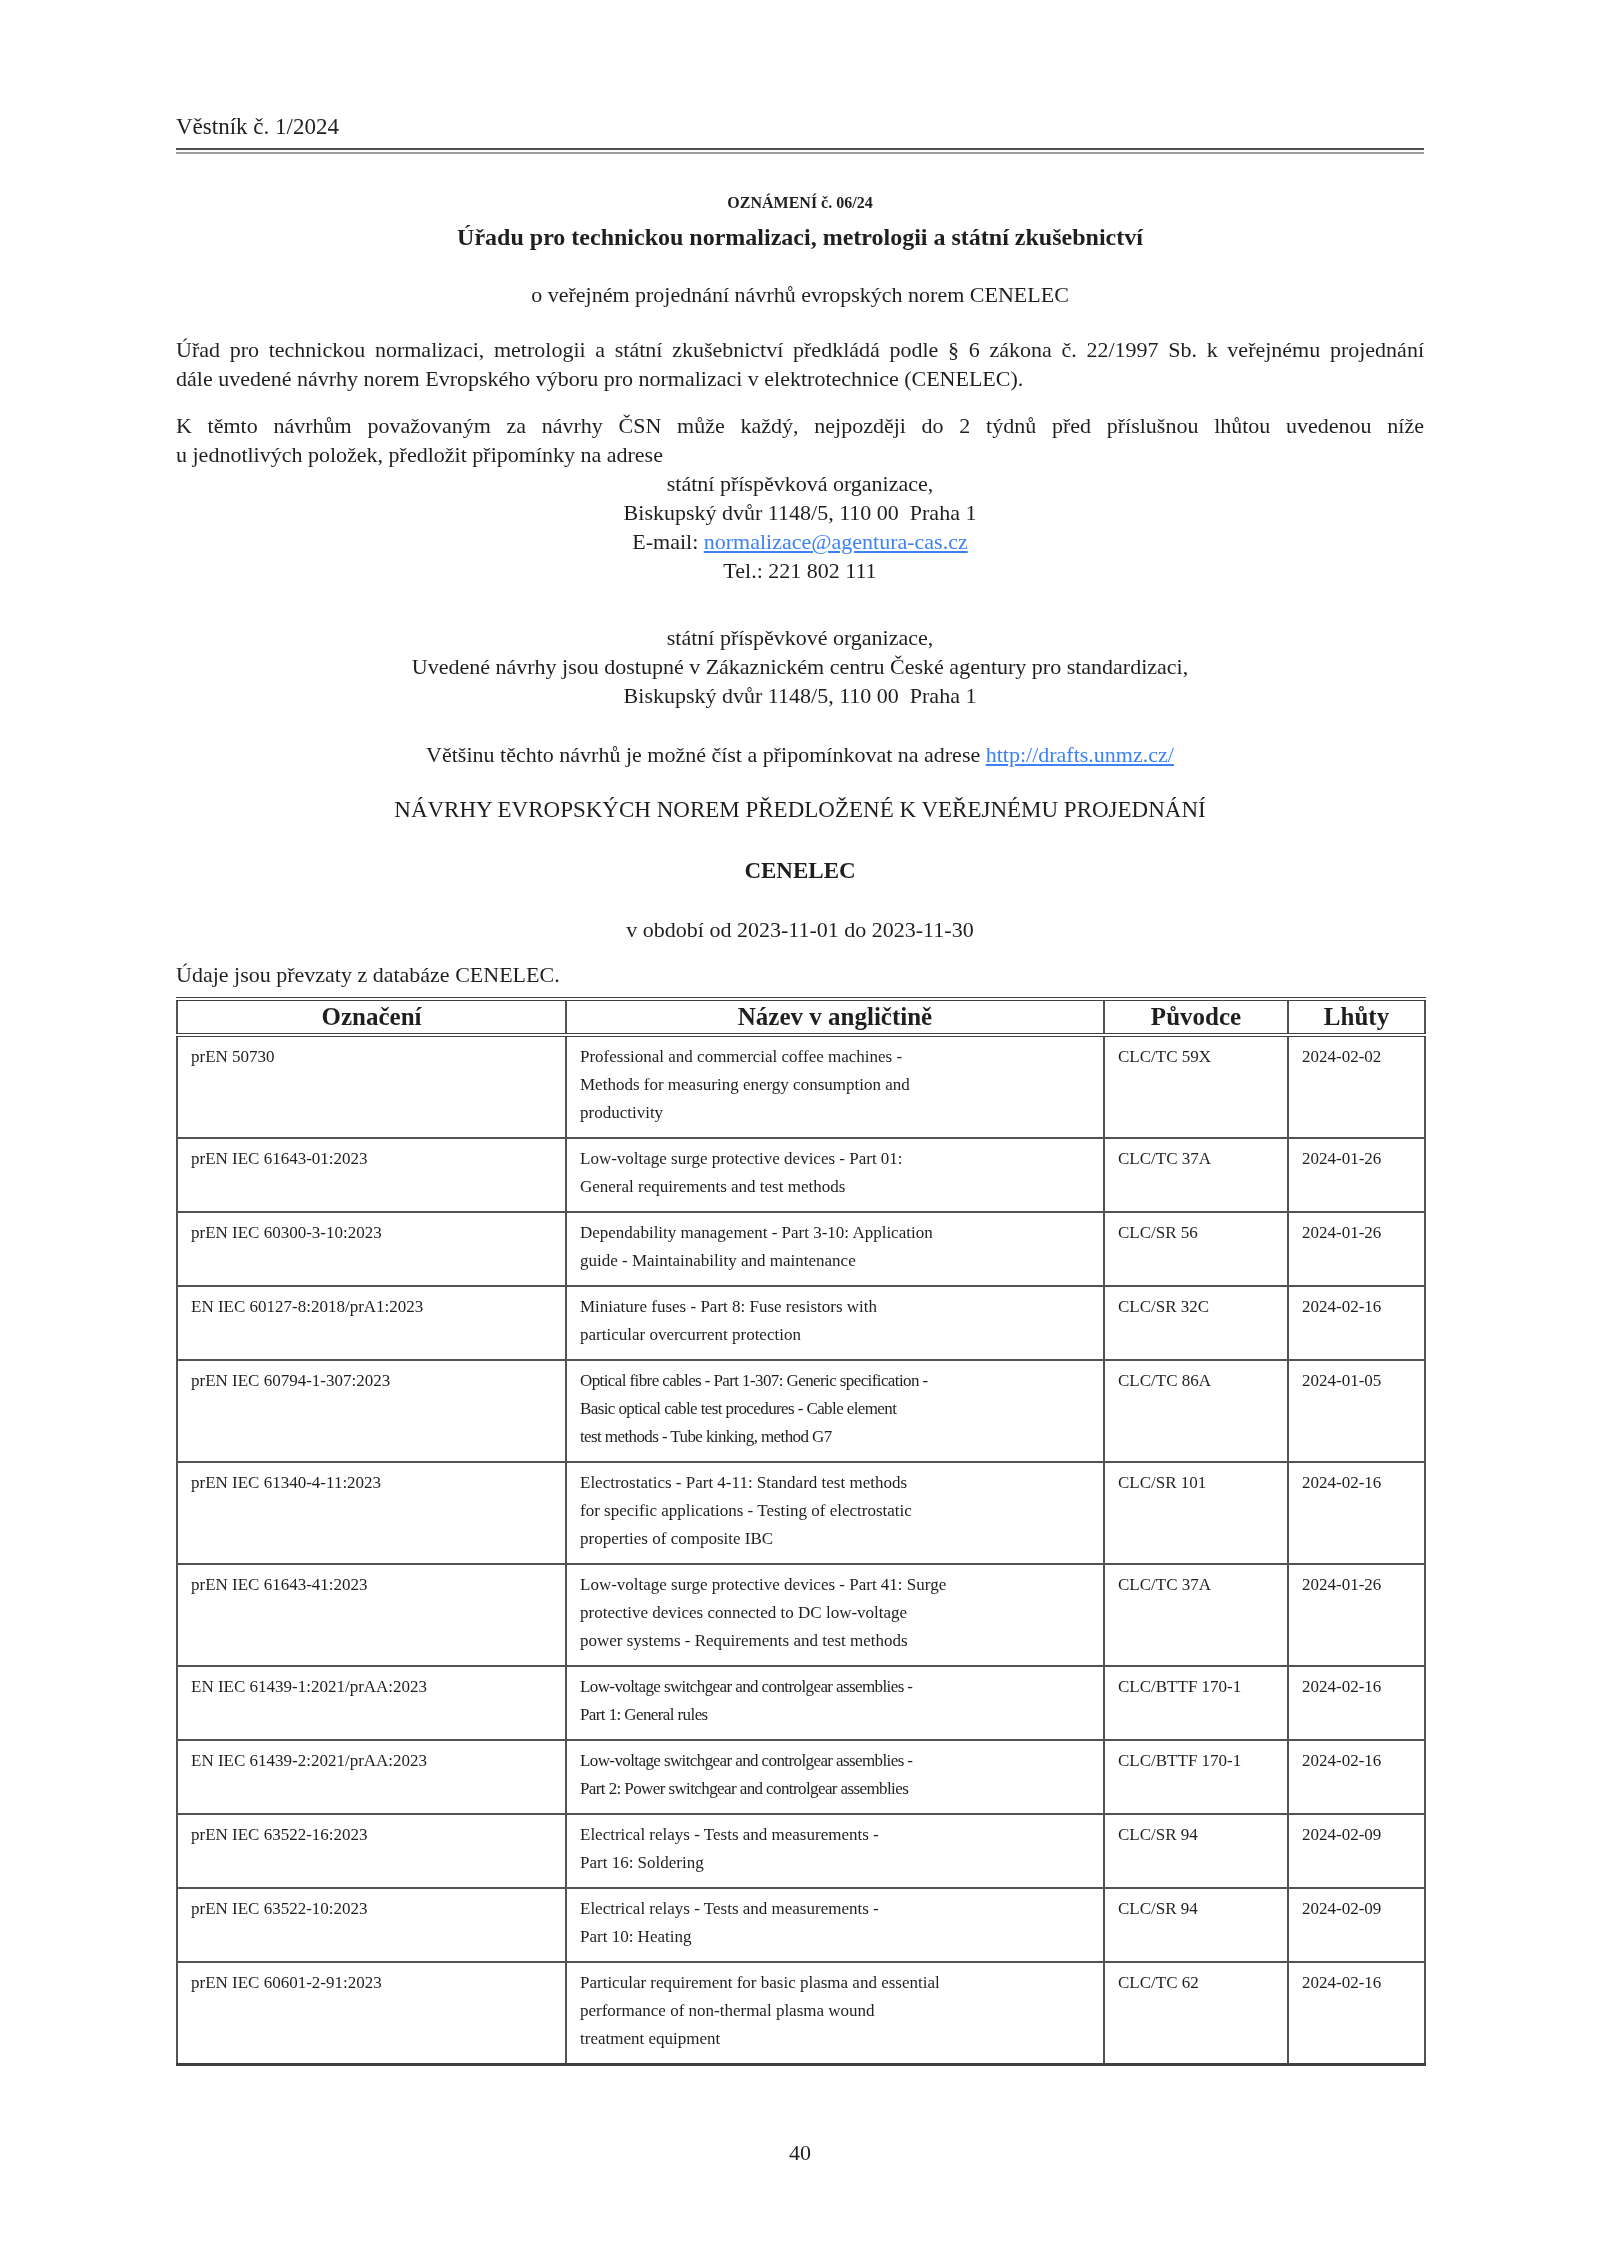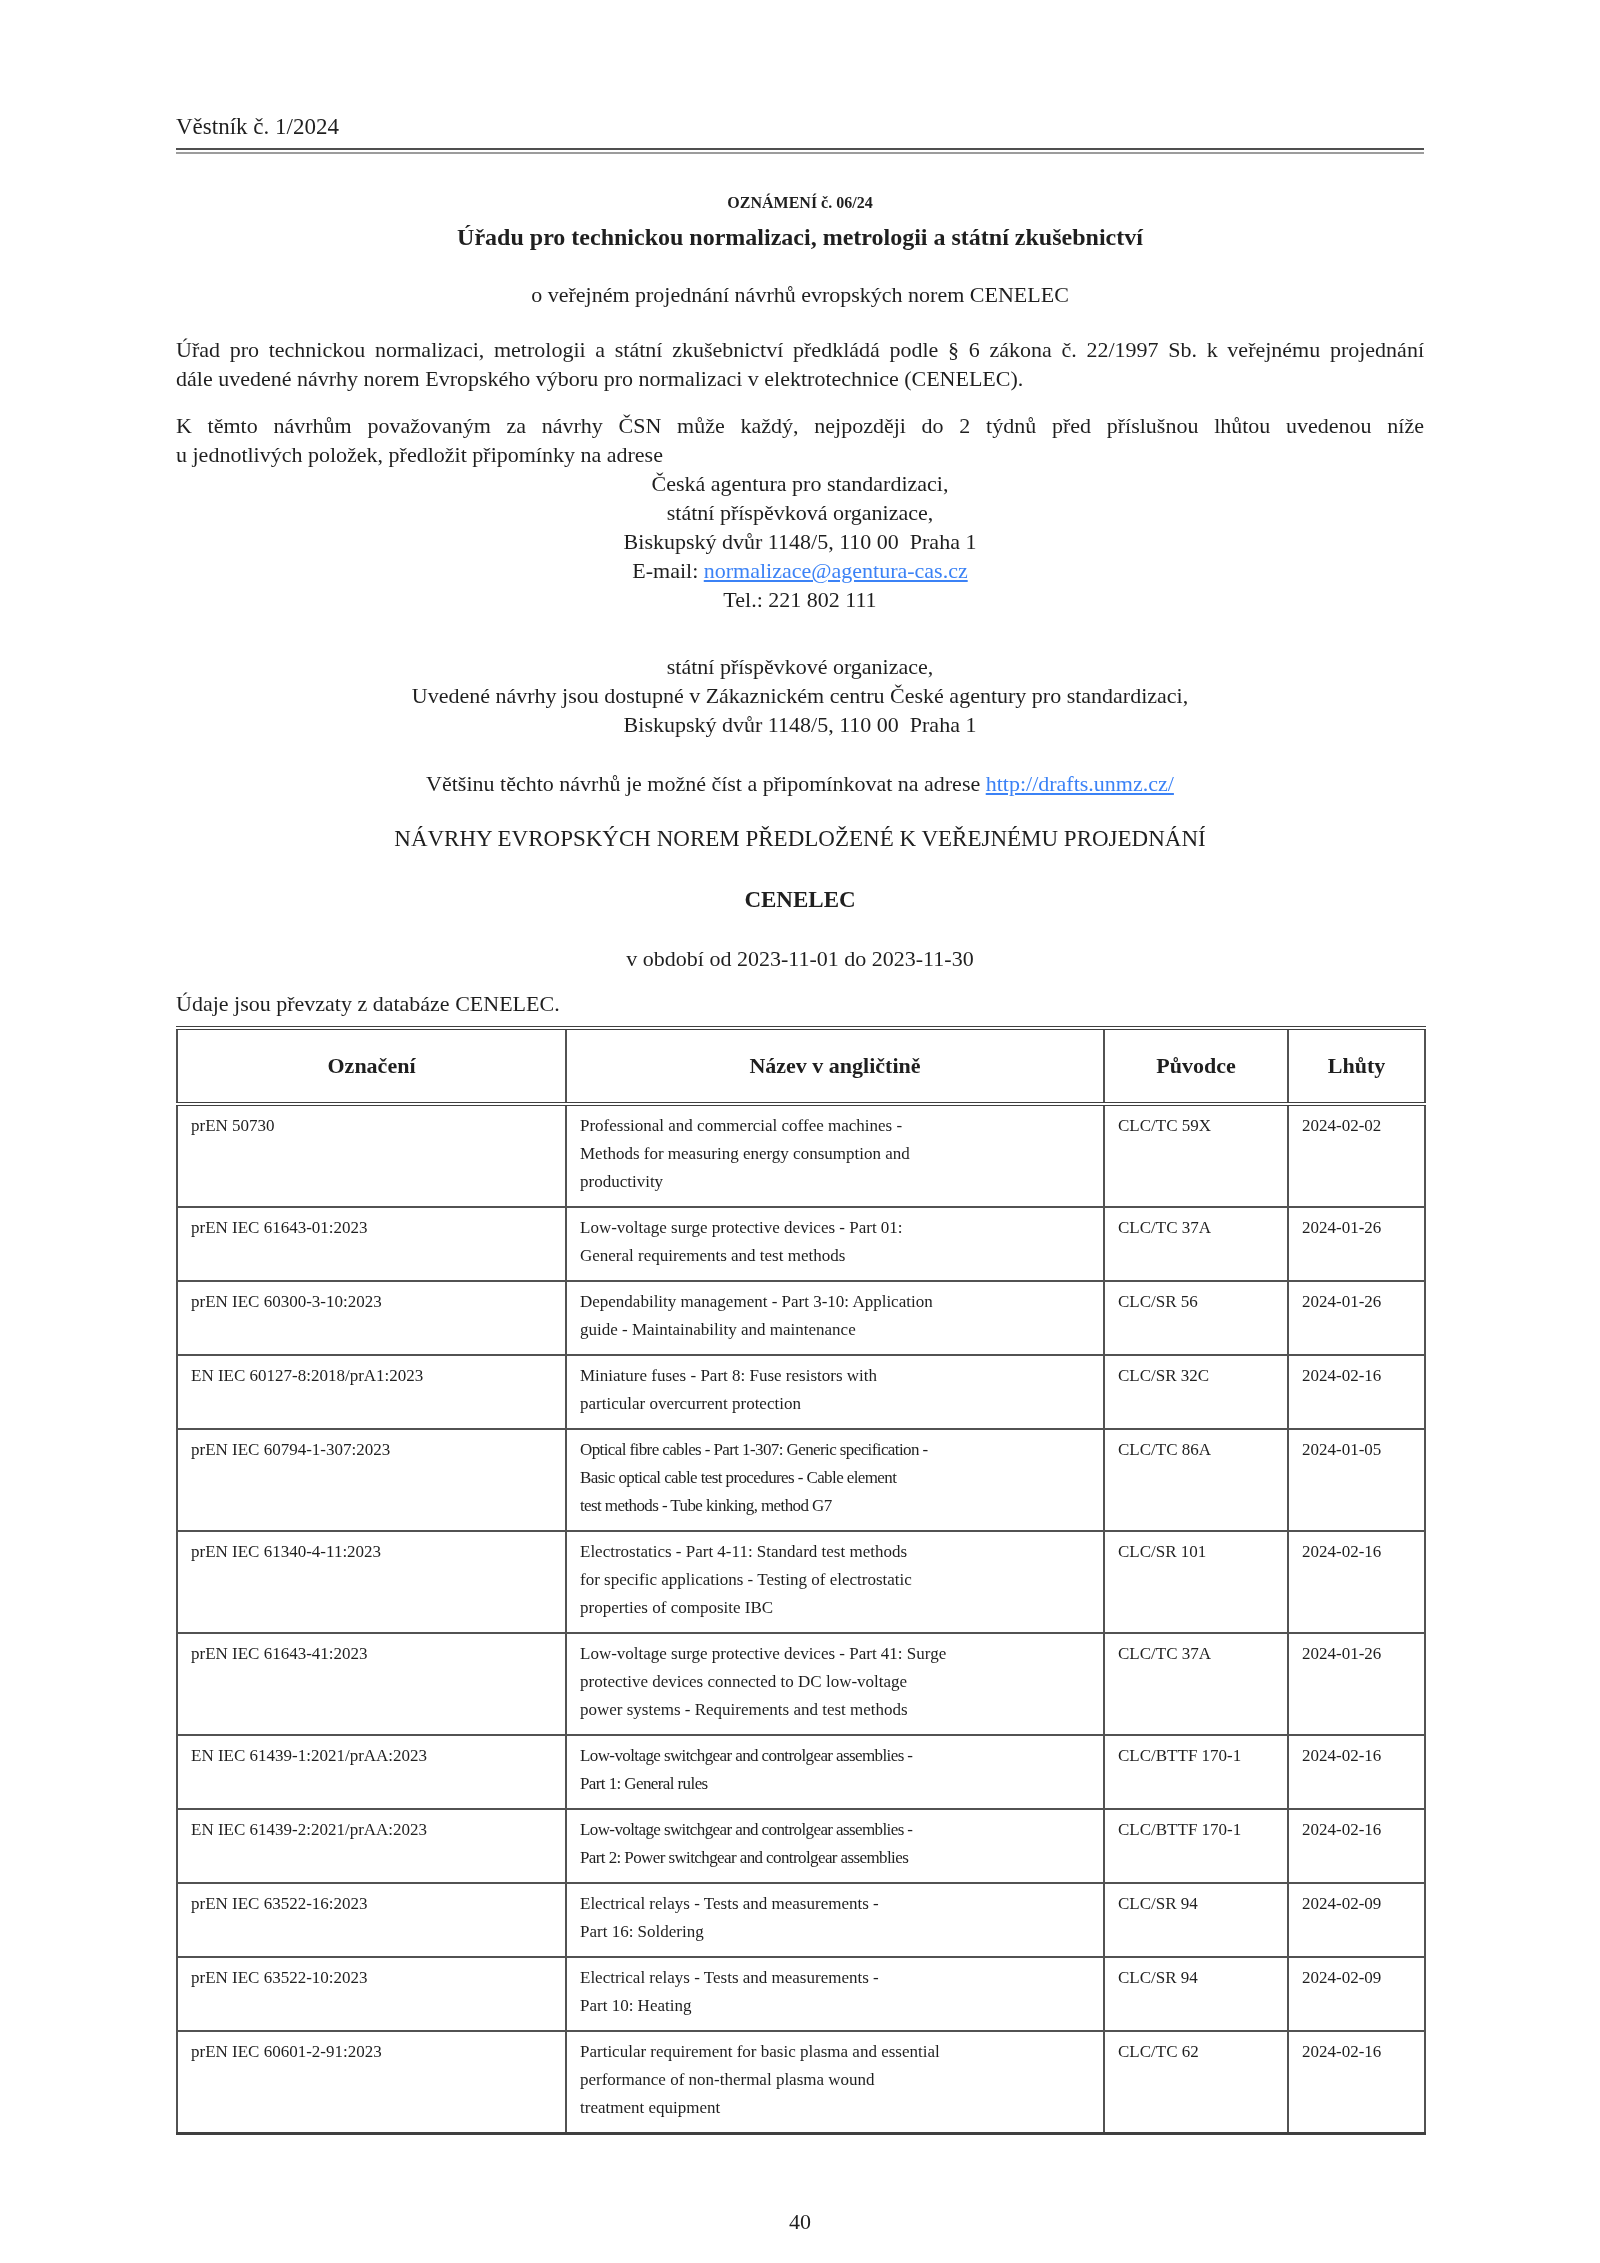--- a/index.html
+++ b/index.html
@@ -52,22 +52,22 @@
     vertical-align: top;
     font-size: 17px;
     line-height: 28px;
     padding: 6px 10px 4px 13px;
     overflow: hidden;
   }
   .std-table th {
     border-bottom: 4px double #3f3f3f;
     text-align: center;
     font-weight: bold;
-    font-size: 22px;
-    padding: 20px 4px;
+    font-size: 25px;
+    padding: 0 4px;
     height: 32px;
     vertical-align: middle;
     border-radius: 6px;
   }
   .std-table tr.rh2 td { height: 62px; }
   .std-table tr.rh3 td { height: 90px; }
   .cell-line { white-space: nowrap; }
   .condensed .cell-line { letter-spacing: -0.6px; }
   .page-footer { margin-top: 72px; text-align: center; font-size: 22px; }
 </style>
@@ -87,21 +87,20 @@
     <span class="p-line justify">Úřad pro technickou normalizaci, metrologii a státní zkušebnictví předkládá podle § 6 zákona č. 22/1997 Sb. k veřejnému projednání</span>
     <span class="p-line">dále uvedené návrhy norem Evropského výboru pro normalizaci v elektrotechnice (CENELEC).</span>
   </div>
 
   <div class="para second">
     <span class="p-line justify">K těmto návrhům považovaným za návrhy ČSN může každý, nejpozději do 2 týdnů před příslušnou lhůtou uvedenou níže</span>
     <span class="p-line">u jednotlivých položek, předložit připomínky na adrese</span>
   </div>
 
   <div class="contact-block">
-    <div class="center-line">Česká agentura pro standardizaci,</div>
     <div class="center-line">státní příspěvková organizace,</div>
     <div class="center-line">Biskupský dvůr 1148/5, 110 00  Praha 1</div>
     <div class="center-line"><span>E-mail: </span><a class="doc-link">normalizace@agentura-cas.cz</a></div>
     <div class="center-line">Tel.: 221 802 111</div>
   </div>
 
   <div class="addr2-block">
     <div class="center-line">státní příspěvkové organizace,</div>
     <div class="center-line">Uvedené návrhy jsou dostupné v Zákaznickém centru České agentury pro standardizaci,</div>
     <div class="center-line">Biskupský dvůr 1148/5, 110 00  Praha 1</div>

